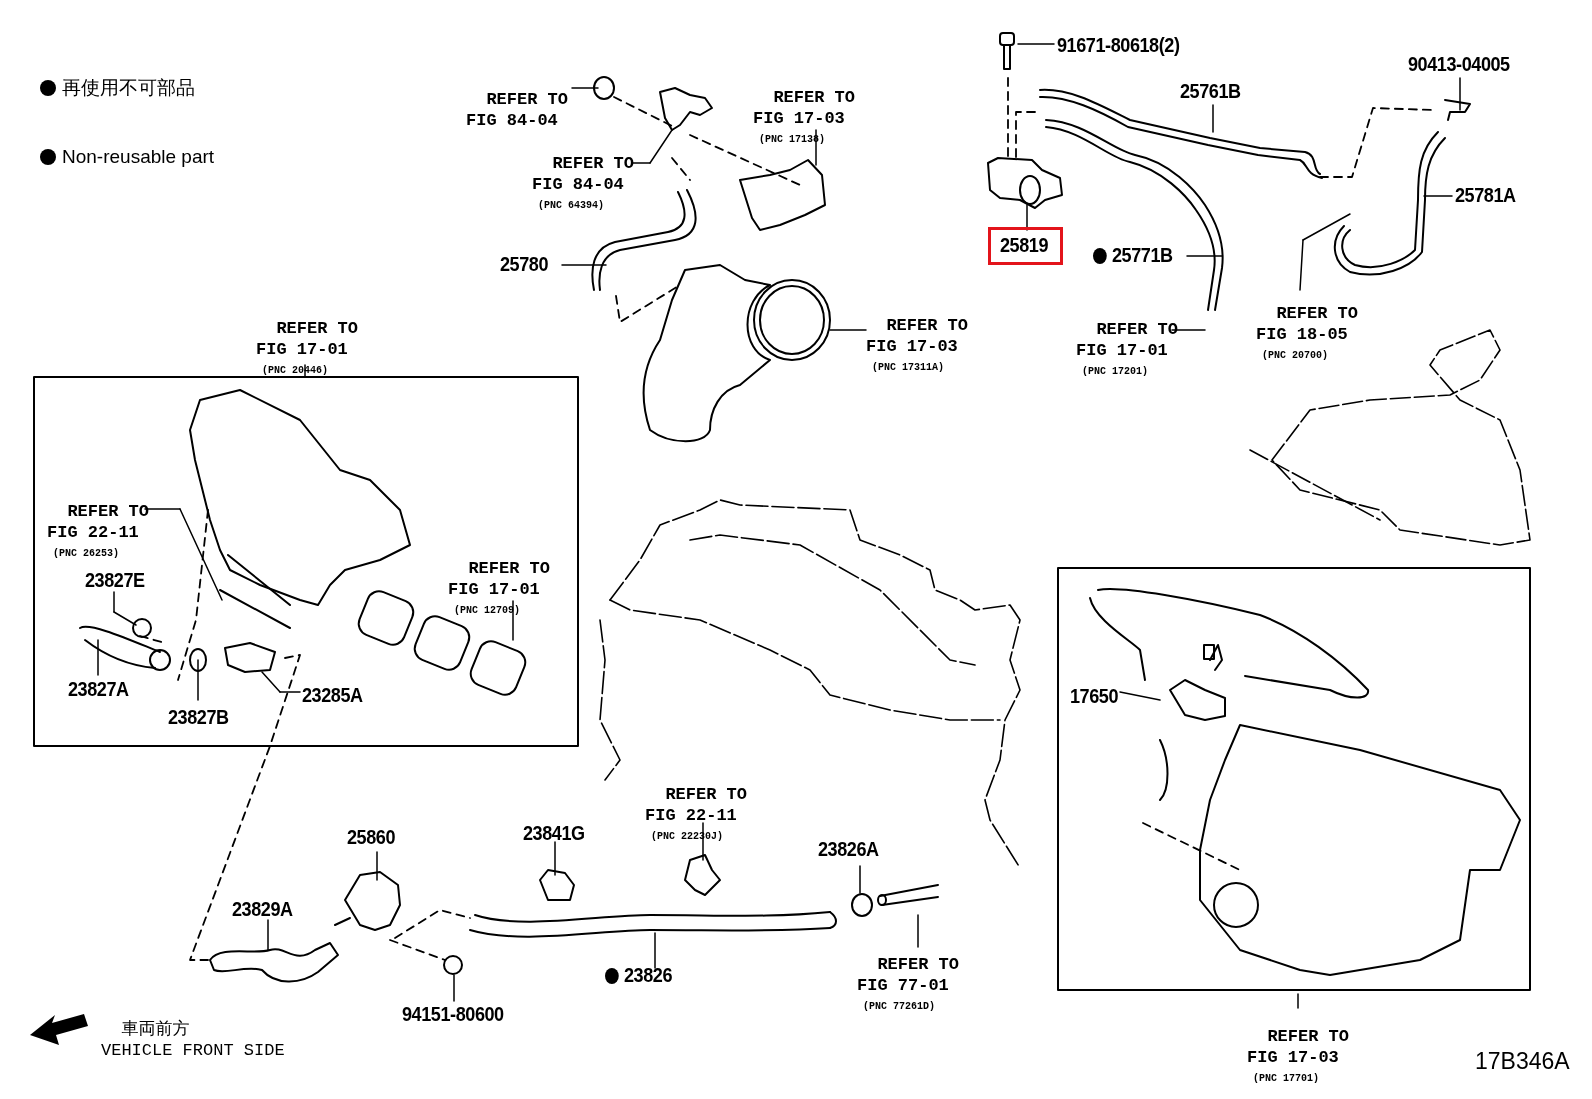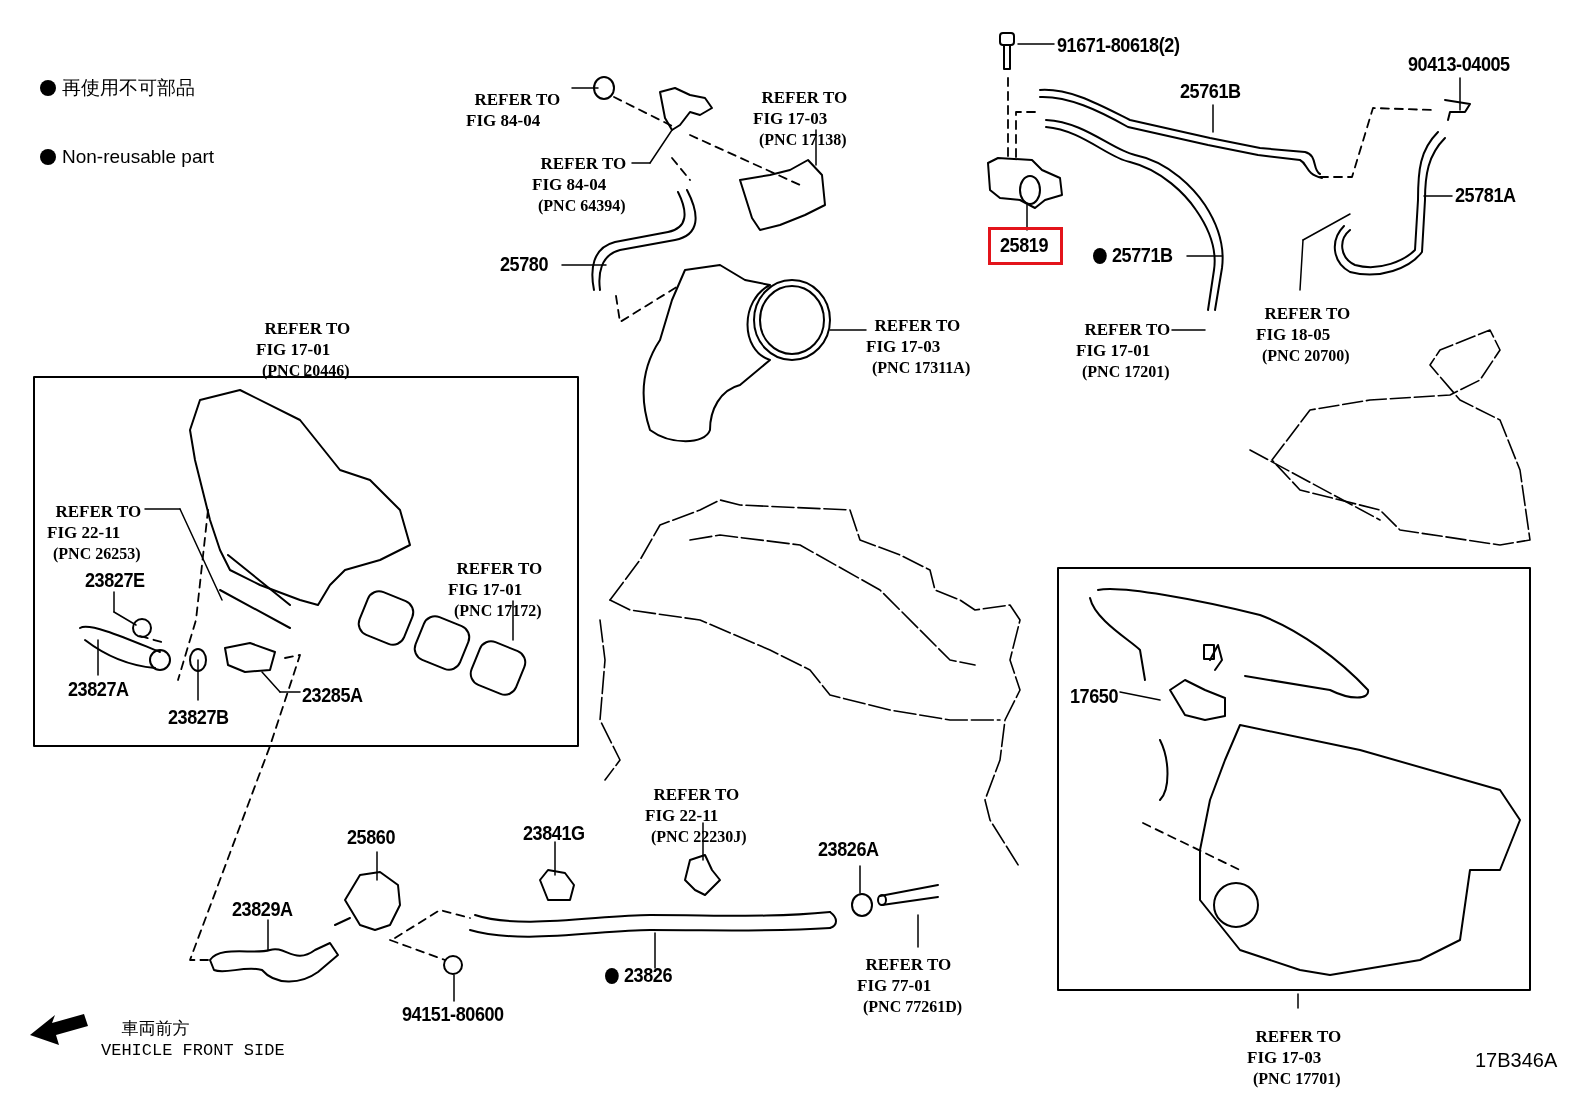--- a/index.html
+++ b/index.html
@@ -1,26 +1,26 @@
 <!DOCTYPE html>
 <html><head>
 <meta charset="utf-8">
 <style>
   html, body { margin:0; padding:0; background:#ffffff; }
   body { width:1592px; height:1099px; position:relative; overflow:hidden; font-family:"DejaVu Sans Mono", monospace; color:#000; }
   #art { position:absolute; left:0; top:0; width:1592px; height:1099px; }
   .lbl { position:absolute; white-space:pre; line-height:1; }
   .pn { font-family:"Liberation Sans", sans-serif; font-weight:bold; font-size:21px; letter-spacing:-0.5px; transform:scaleX(0.86); transform-origin:left top; }
-  .ref { font-family:Liberation Serif, serif; font-weight:bold; font-size:17px; line-height:21px; }
-  .ref .pnc { font-size:16px; font-weight:bold; display:block; padding-left:6px; }
+  .ref { font-family:Liberation Mono, monospace; font-weight:bold; font-size:17px; line-height:21px; }
+  .ref .pnc { font-size:10px; font-weight:bold; display:block; padding-left:6px; }
   .legend { font-family:"Liberation Sans", sans-serif; font-size:19px; line-height:23px; }
   .dot { display:inline-block; width:16px; height:16px; border-radius:50%; background:#000; margin-right:6px; vertical-align:-2px; }
   .hl { position:absolute; border:3px solid #e3141b; }
   .front { font-family:Liberation Mono, monospace; font-size:17px; line-height:21px; }
-  .code { font-family:"Liberation Sans", sans-serif; font-size:20px; }
+  .code { font-family:"Liberation Sans", sans-serif; font-size:23px; }
 </style>
 </head>
 <body>
 
 <svg id="art" viewBox="0 0 1592 1099" xmlns="http://www.w3.org/2000/svg" fill="none" stroke="#000" stroke-width="2" stroke-linecap="round" stroke-linejoin="round">
 
   <rect x="34" y="377" width="544" height="369" stroke-width="2"></rect>
 
   <rect x="1058" y="568" width="472" height="422" stroke-width="2"></rect>
 
@@ -236,21 +236,21 @@
 <div class="lbl ref" style="left:866px; top:294px;">
   <span>REFER TO</span><br><span>FIG 17-03</span><span class="pnc">(PNC 17311A)</span>
 </div>
 <div class="lbl ref" style="left:256px; top:297px;">
   <span>REFER TO</span><br><span>FIG 17-01</span><span class="pnc">(PNC 20446)</span>
 </div>
 <div class="lbl ref" style="left:47px; top:480px;">
   <span>REFER TO</span><br><span>FIG 22-11</span><span class="pnc">(PNC 26253)</span>
 </div>
 <div class="lbl ref" style="left:448px; top:537px;">
-  <span>REFER TO</span><br><span>FIG 17-01</span><span class="pnc">(PNC 17172)</span>
+  <span>REFER TO</span><br><span>FIG 17-01</span><span class="pnc">(PNC 12709)</span>
 </div>
 <div class="lbl ref" style="left:1076px; top:298px;">
   <span>REFER TO</span><br><span>FIG 17-01</span><span class="pnc">(PNC 17201)</span>
 </div>
 <div class="lbl ref" style="left:1256px; top:282px;">
   <span>REFER TO</span><br><span>FIG 18-05</span><span class="pnc">(PNC 20700)</span>
 </div>
 <div class="lbl ref" style="left:645px; top:763px;">
   <span>REFER TO</span><br><span>FIG 22-11</span><span class="pnc">(PNC 22230J)</span>
 </div>

